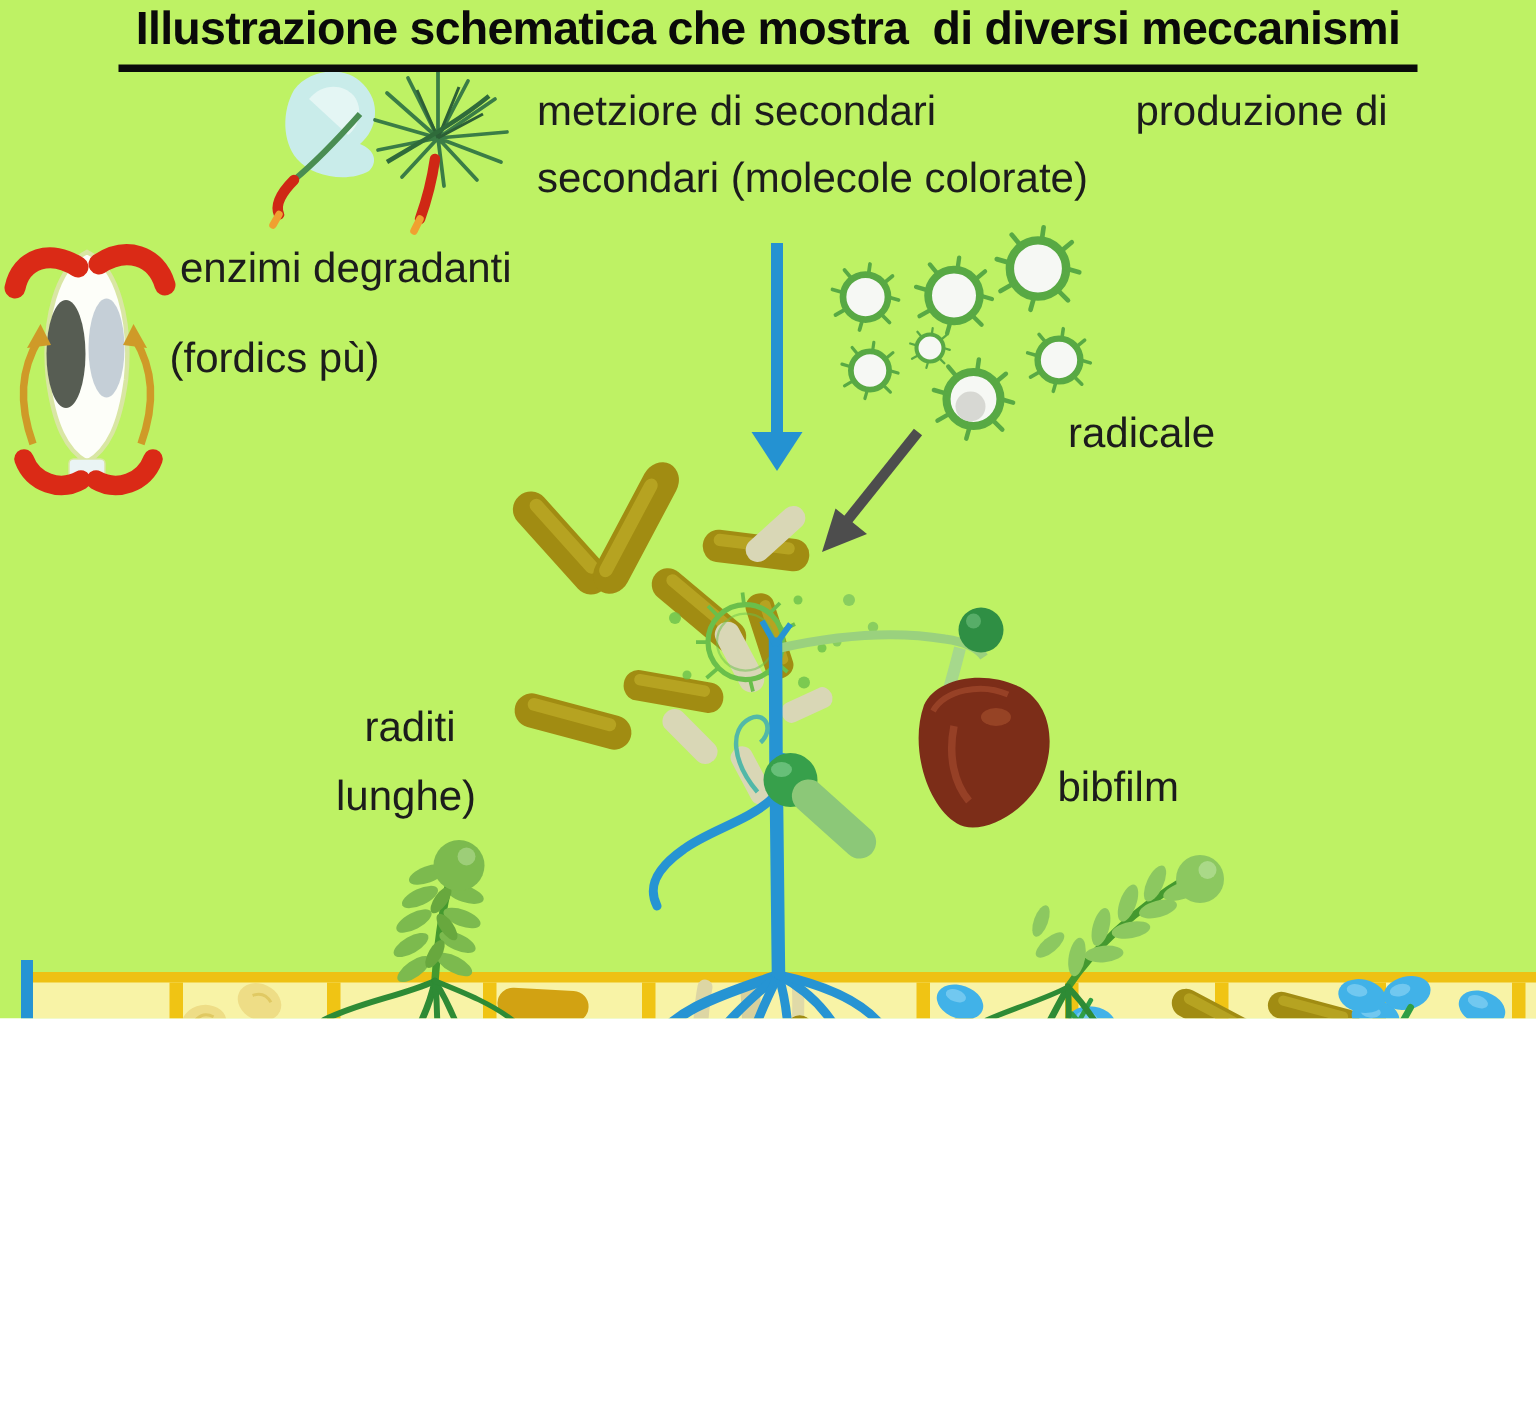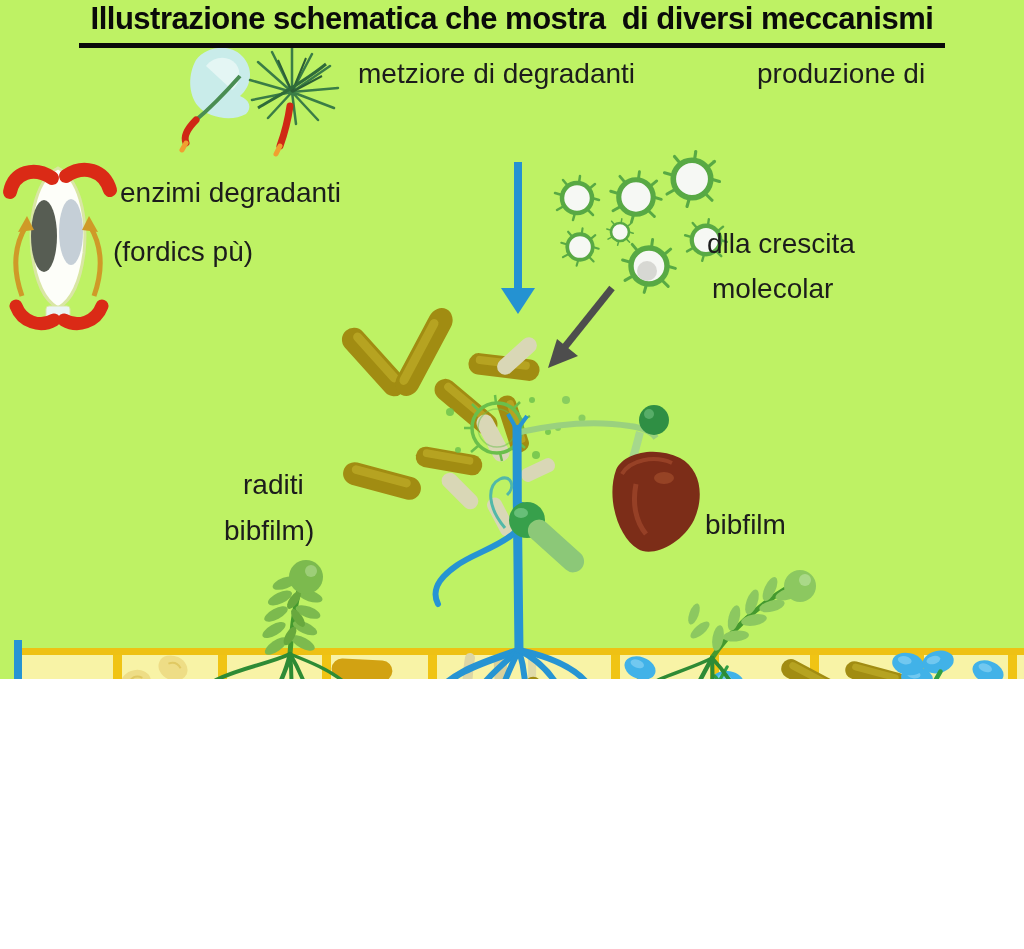--- a/index.html
+++ b/index.html
@@ -400,27 +400,27 @@
       <g transform="translate(556,546) rotate(42)">
           <rect x="-34" y="-11" width="68" height="22" rx="11" fill="#8cc878"></rect>
         </g>
     </g>
   </svg>
 
   <div class="ttl">
     <span>Illustrazione schematica che mostra  di diversi meccanismi</span>
   </div>
 
-  <div class="lbl" style="left:358px;top:57px">metziore di degradanti</div>
+  <div class="lbl" style="left:358px;top:57px">metziore di secondari</div>
+  <div class="lbl" style="left:358px;top:102px">secondari (molecole colorate)</div>
   <div class="lbl" style="left:757px;top:57px">produzione di</div>
 
-  <div class="lbl" style="left:120px;top:176px">enzimi degradanti</div>
-  <div class="lbl" style="left:113px;top:235px">(fordics pù)</div>
-
-  <div class="lbl" style="left:707px;top:227px">dlla crescita</div>
-  <div class="lbl" style="left:712px;top:272px">molecolar</div>
+  <div class="lbl" style="left:120px;top:162px">enzimi degradanti</div>
+  <div class="lbl" style="left:113px;top:222px">(fordics pù)</div>
+
+  <div class="lbl" style="left:712px;top:272px">radicale</div>
 
   <div class="lbl" style="left:243px;top:468px">raditi</div>
-  <div class="lbl" style="left:224px;top:514px">bibfilm)</div>
+  <div class="lbl" style="left:224px;top:514px">lunghe)</div>
 
   <div class="lbl" style="left:705px;top:508px">bibfilm</div>
 
 </div>
 
 </body></html>

